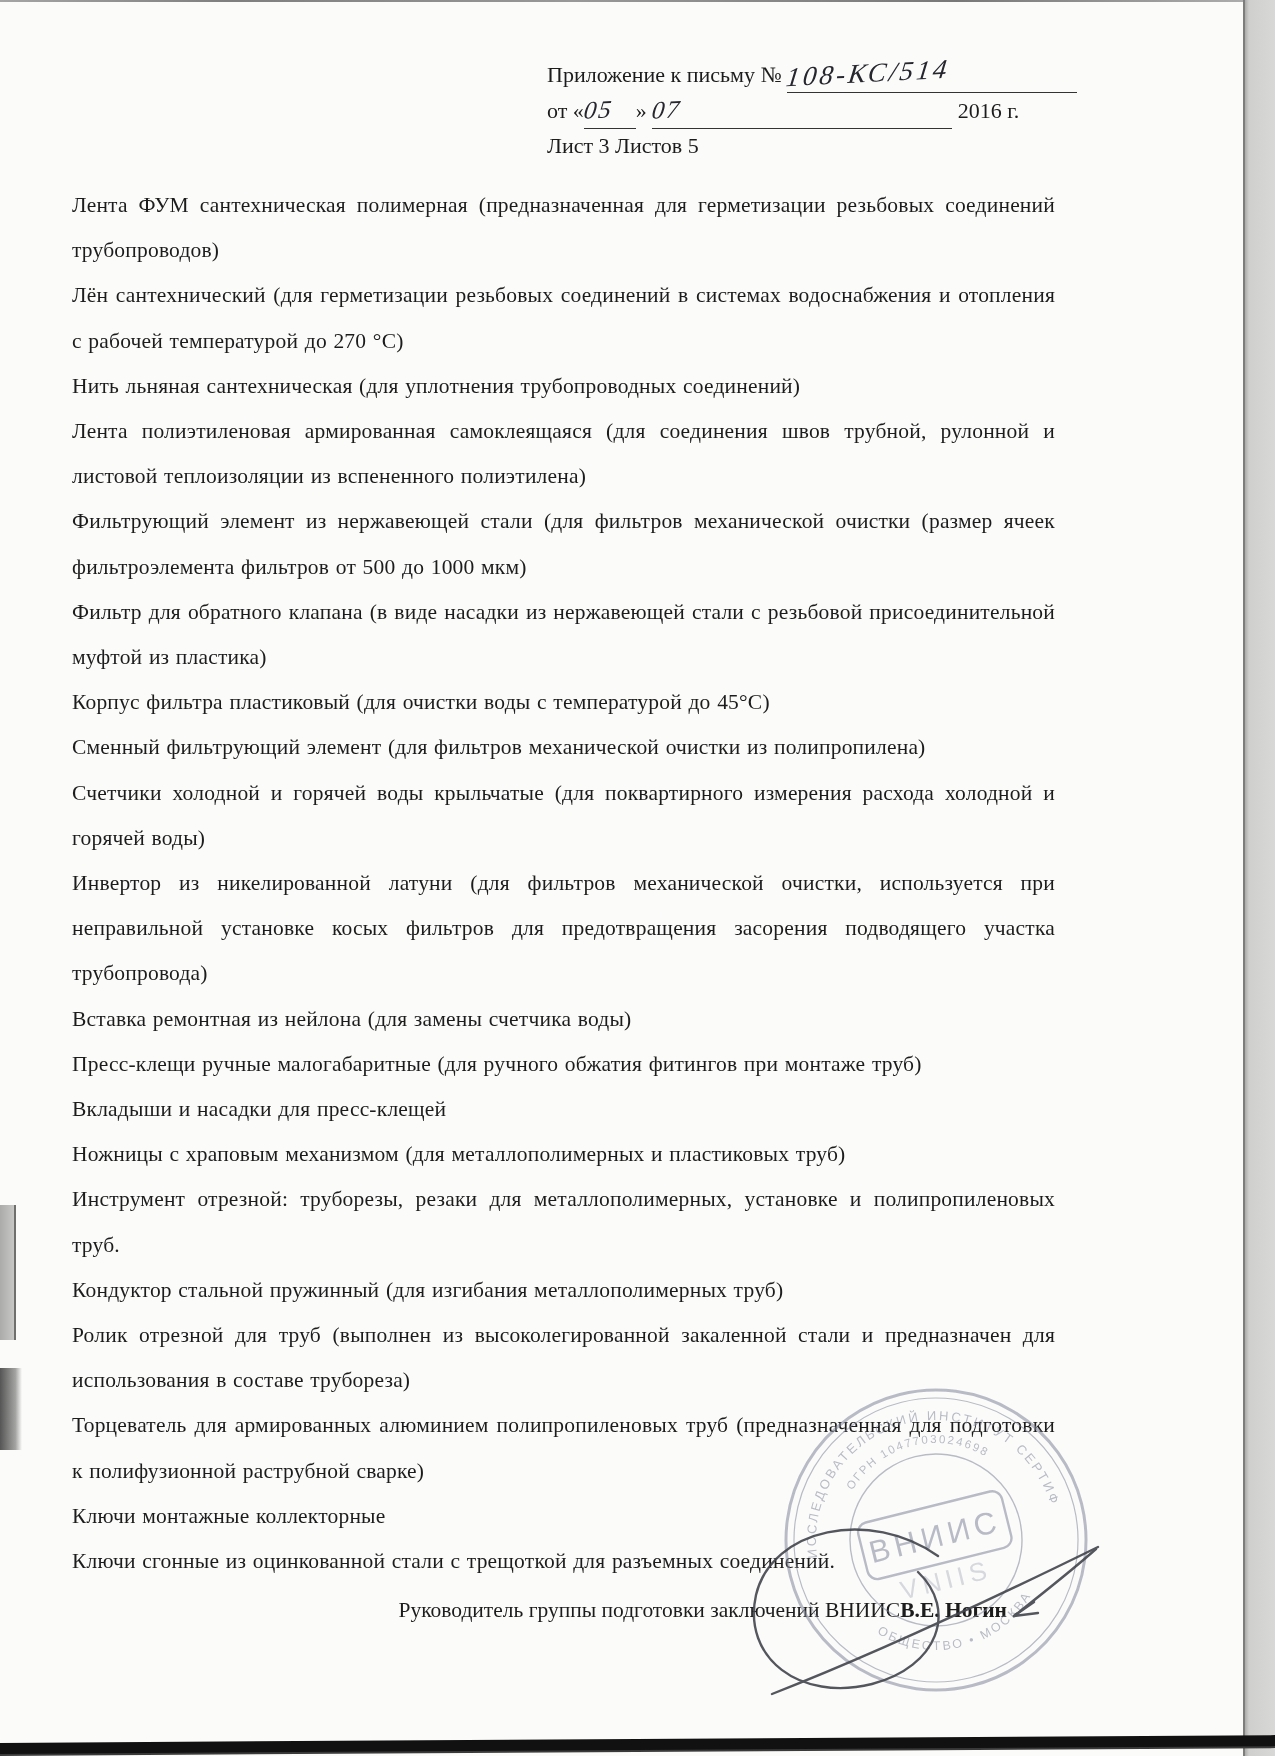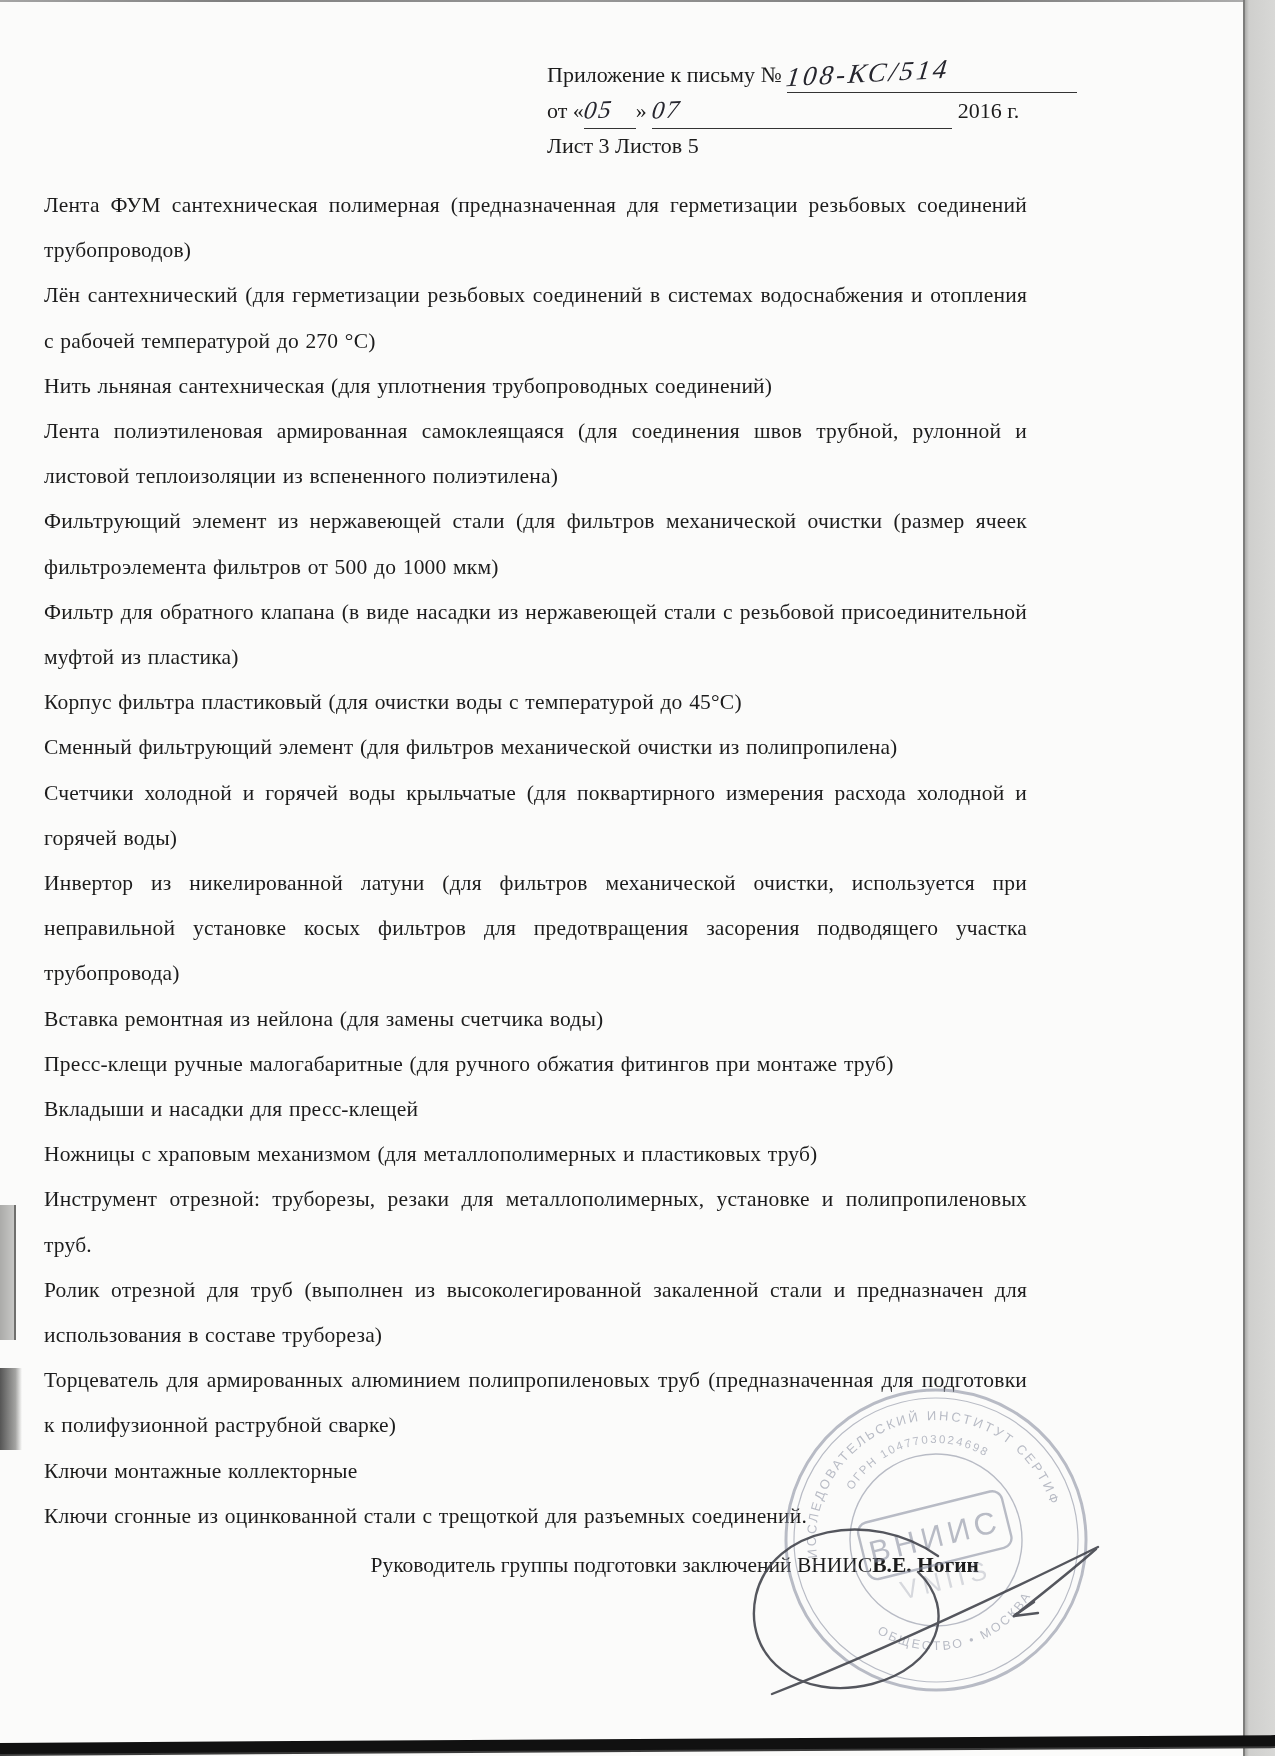--- a/index.html
+++ b/index.html
@@ -23,21 +23,21 @@
     background:linear-gradient(90deg,#2c2c2c,#8d8d8b 70%,transparent);opacity:.8;}
 
   
   .hdr{position:absolute;left:547px;top:56px;font-size:22px;line-height:34px;white-space:nowrap;}
   .uline{display:inline-block;border-bottom:1.5px solid #333;text-align:left;}
   .hw{display:inline-block;font-style:italic;font-size:25px;color:#26262e;
     transform:skewX(-10deg) rotate(-3deg);letter-spacing:2px;}
   .hw-big{font-size:27px;letter-spacing:3px;}
 
   
-  .doc{position:absolute;left:44px;top:183px;width:983px;font-size:21.5px;}
+  .doc{position:absolute;left:72px;top:183px;width:983px;font-size:21.5px;}
   .doc p{margin:0;text-align:justify;line-height:45.2px;letter-spacing:.2px;word-spacing:1px;}
   .sig-row{display:flex;justify-content:flex-end;margin-top:4px;line-height:45px;}
   .sig-title{padding-left:100px;}
   .sig-name{padding-right:48px;font-weight:bold;}
 
   
   .stamp{position:absolute;left:778px;top:1382px;width:316px;height:316px;
     opacity:.55;transform:rotate(-14deg);}
   .stamp text{fill:#82889a;font-family:"Liberation Sans","DejaVu Sans",sans-serif;}
   .stamp .ring{stroke:#82889a;fill:none;}
@@ -75,20 +75,21 @@
   <p>Фильтр для обратного клапана (в виде насадки из нержавеющей стали с резьбовой присоединительной муфтой из пластика)</p>
   <p>Корпус фильтра пластиковый (для очистки воды с температурой до 45°С)</p>
   <p>Сменный фильтрующий элемент (для фильтров механической очистки из полипропилена)</p>
   <p>Счетчики холодной и горячей воды крыльчатые (для поквартирного измерения расхода холодной и горячей воды)</p>
   <p>Инвертор из никелированной латуни (для фильтров механической очистки, используется при неправильной установке косых фильтров для предотвращения засорения подводящего участка трубопровода)</p>
   <p>Вставка ремонтная из нейлона (для замены счетчика воды)</p>
   <p>Пресс-клещи ручные малогабаритные (для ручного обжатия фитингов при монтаже труб)</p>
   <p>Вкладыши и насадки для пресс-клещей</p>
   <p>Ножницы с храповым механизмом (для металлополимерных и пластиковых труб)</p>
   <p>Инструмент отрезной: труборезы, резаки для металлополимерных, установке и полипропиленовых труб.</p>
+  <p>Кондуктор стальной пружинный (для изгибания металлополимерных труб)</p>
   <p>Ролик отрезной для труб (выполнен из высоколегированной закаленной стали и предназначен для использования в составе трубореза)</p>
   <p>Торцеватель для армированных алюминием полипропиленовых труб (предназначенная для подготовки к полифузионной раструбной сварке)</p>
   <p>Ключи монтажные коллекторные</p>
   <p>Ключи сгонные из оцинкованной стали с трещоткой для разъемных соединений.</p>
 
   <div class="sig-row">
     <span class="sig-title">Руководитель группы подготовки заключений ВНИИС</span>
     <span class="sig-name">В.Е. Ногин</span>
   </div>
 </div>

